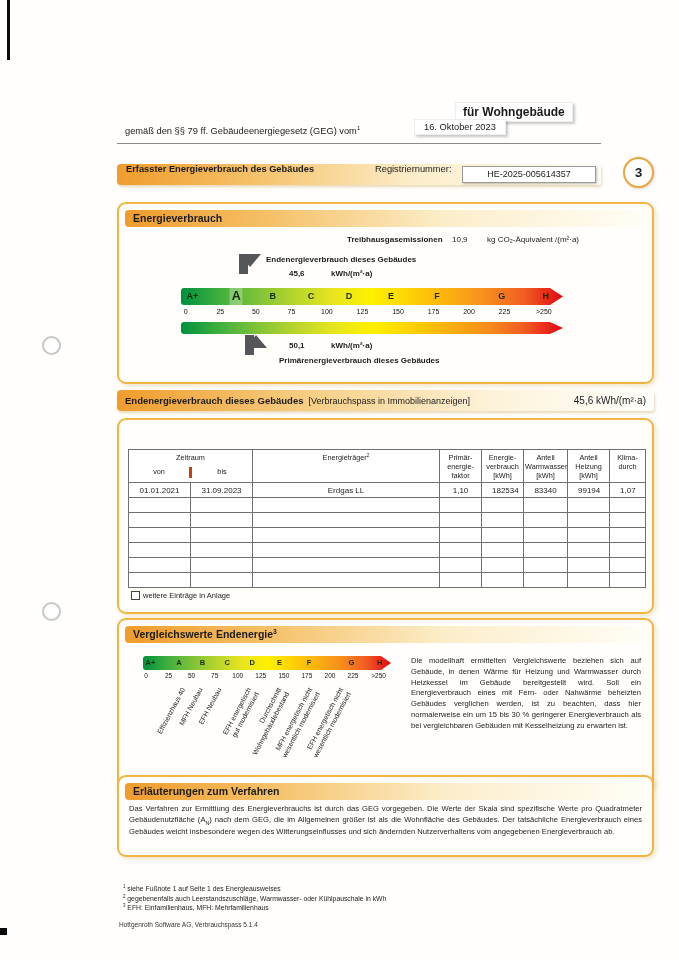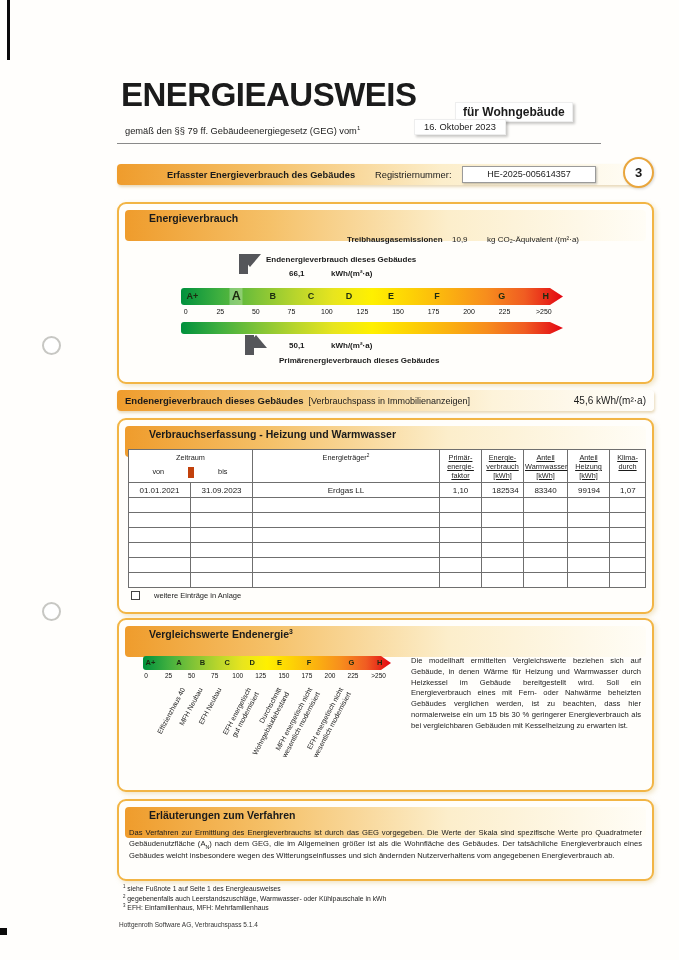--- a/index.html
+++ b/index.html
@@ -21,33 +21,33 @@
   .law-line { top:54px; left:8px; font-size:9.3px; }
   .date-box { top:47px; left:297px; font-size:9.3px; padding:2px 9px; background:#fff;
       border:1px solid #eee; box-shadow:1.5px 1.5px 2.5px rgba(0,0,0,.22); }
   .header-rule { top:71px; left:0; width:484px; border-top:1.5px solid #8a8a8a; }
 
   sup.sup { font-size:0.65em; vertical-align:super; line-height:0; }
 
   
   .grad-bar { background:linear-gradient(90deg,#ef9c2c 0%,#f5c169 28%,#fceecb 62%,#fffdf6 100%);
       border-radius:4px; box-shadow:1px 2px 3px rgba(190,150,60,.35); }
-  .reg-bar { top:92px; left:0; width:484px; height:21px; display:flex; align-items:center;padding-left:41px; }
+  .reg-bar { top:92px; left:0; width:484px; height:21px; display:flex; align-items:flex-start; }
   .reg-label { font-size:9.3px; font-weight:bold; padding-left:9px; }
   .regnum-label { position:absolute; left:258px; font-size:9.3px; }
   .regnum-box { position:absolute; left:345px; top:2px; width:132px; height:15px; background:#fff; border:1px solid #9a9a9a;
       box-shadow:1px 1px 2px rgba(0,0,0,.25); font-size:9px; text-align:center; line-height:15px; }
   .page-circle { top:85px; left:506px; width:27px; height:27px; border:2px solid #e9a63d; border-radius:50%;
       background:#fff; font-size:13px; font-weight:bold; text-align:center; line-height:27px; box-shadow:1px 1px 3px rgba(0,0,0,.15); }
 
   
   .obox { left:0; width:533px; border:2px solid #f2b545; border-radius:9px; background:#fffefb;
       box-shadow:2px 2px 5px rgba(200,160,60,.28); }
-  .obox .title-bar { position:absolute; top:6px; left:6px; right:6px; height:31px; line-height:17px;
-      font-size:10.5px; font-weight:bold; padding-left:24px; box-sizing:border-box;
+  .obox .title-bar { position:absolute; top:6px; left:6px; right:6px; height:17px; line-height:17px;
+      font-size:10.5px; font-weight:bold; padding-left:8px; box-sizing:border-box;
       background:linear-gradient(90deg,#ef9c2c 0%,#f5c169 28%,#fceecb 62%,#fffdf6 100%);
       border-radius:4px; }
 
   .box-energie { top:130px; height:178px; }
   .box-energie span, .box-energie div { position:absolute; }
   .tg-label { top:31px; left:228px; font-size:8px; font-weight:bold; }
   .tg-value { top:31px; left:333px; font-size:8px; }
   .tg-unit  { top:31px; left:368px; font-size:8px; }
   .ee-label { top:51px; left:147px; font-size:8px; font-weight:bold; }
   .ee-value { top:65px; left:170px; font-size:8px; font-weight:bold; }
@@ -85,63 +85,62 @@
   .pflicht-label { font-size:9.5px; font-weight:bold; padding-left:8px; }
   .pflicht-suffix { font-size:9px; font-weight:normal; padding-left:5px; }
   .pflicht-value { position:absolute; right:8px; font-size:10px; }
 
   
   .box-verbrauch { top:346px; height:192px; }
   .vtable { position:absolute; top:29px; left:9px; border-collapse:collapse; table-layout:fixed; width:517px; background:#fff; }
   .vtable th, .vtable td { border:1px solid #6f6f6f; font-weight:normal; }
   .vtable thead th { font-size:7.3px; text-align:center; vertical-align:top; padding:3px 1px 2px; }
   .vtable td { font-size:8px; height:14px; text-align:center; padding:0 10px; white-space:nowrap; overflow:hidden; }
-  .pre { white-space:pre-line;text-decoration:underline; }
+  .pre { white-space:pre-line; }
   .th-zeitraum { padding:0 !important; }
   .th-zeitraum .zr { padding:3px 0 5px; }
   .th-zeitraum .vonbis { display:flex; }
   .th-zeitraum .vonbis span { flex:1; padding-bottom:2px; }
-  .th-zeitraum .vonbis .von { border-right:6px solid #c2410c; }
-  .chk-row { position:absolute; top:171px; left:12px; font-size:7.5px; display:flex; align-items:center; gap:14px; }
+  .th-zeitraum .vonbis .von { border-right:3px solid #c2410c; }
+  .chk-row { position:absolute; top:171px; left:12px; font-size:7.5px; display:flex; align-items:center; gap:3px; }
   .chk-box { width:7px; height:7px; border:1px solid #444; background:#fff; display:inline-block; }
 
   
   .box-vergleich { top:546px; height:170px; }
   .sw-small { left:24px; top:36px; width:248px; height:28px; }
   .sw-small .ebar { clip-path:polygon(0 0, calc(100% - 10px) 0, 100% 50%, calc(100% - 10px) 100%, 0 100%); }
   .sw-small .bar-letters { height:14px; }
   .sw-small .bar-letters span { font-size:7.5px; line-height:14px; }
   .sw-small .bar-ticks { top:16px; }
   .sw-small .bar-ticks span { font-size:6.5px; }
   .vlabels { position:absolute; left:24px; top:64px; width:248px; height:102px; }
   .rlabel { position:absolute; top:2px; font-size:7px; line-height:1.3; white-space:pre; text-align:right;
       transform-origin:top right; transform:rotate(-62deg); color:#222; }
   .vpara { position:absolute; left:292px; top:36px; width:230px; font-size:7.6px; line-height:1.42; text-align:justify; }
 
   
-  .box-erl { top:727px; height:78px; }
+  .box-erl { top:703px; height:78px; }
   .erl-para { position:absolute; top:27px; left:10px; width:513px; font-size:7.6px; line-height:1.4; text-align:justify; }
 
   
   .footnotes { top:812px; left:6px; font-size:6.8px; line-height:9.5px; color:#222; }
   .doc-footer { top:849px; left:2px; font-size:6.5px; color:#333; }
 </style>
 </head>
 <body>
 
 <div class="page">
 
   <div class="scan-line"></div>
   <div class="corner-mark"></div>
   <div class="punch-hole ph1"></div>
   <div class="punch-hole ph2"></div>
 
   <div class="content">
 
-    <div class="doc-title">ENERGIEAUSWEIS</div>
     <div class="building-type-box">für Wohngebäude</div>
     <div class="law-line">
       <span>gemäß den §§ 79 ff. Gebäudeenergiegesetz (GEG) vom</span><sup class="sup">1</sup>
     </div>
     <div class="date-box">16. Oktober 2023</div>
     <div class="header-rule"></div>
 
     <div class="reg-bar grad-bar">
       <span class="reg-label">Erfasster Energieverbrauch des Gebäudes</span>
       <span class="regnum-label">Registriernummer:</span>
@@ -150,21 +149,21 @@
     <div class="page-circle">3</div>
 
     <div class="obox box-energie">
       <div class="title-bar">Energieverbrauch</div>
 
       <span class="tg-label">Treibhausgasemissionen</span>
       <span class="tg-value">10,9</span>
       <span class="tg-unit">kg CO₂-Äquivalent /(m²·a)</span>
 
       <span class="ee-label">Endenergieverbrauch dieses Gebäudes</span>
-      <span class="ee-value">66,1</span>
+      <span class="ee-value">45,6</span>
       <span class="ee-unit">kWh/(m²·a)</span>
 
       <div class="scale-wrap sw-main">
         <div class="marker m-down">
           <div class="stem"></div>
             <div class="head-down"></div>
         </div>
         <div class="ebar bar-letters">
           <span style="left:3%">A+</span>
           <span style="left:14.5%">A</span>
@@ -201,21 +200,20 @@
       <span class="pe-label">Primärenergieverbrauch dieses Gebäudes</span>
     </div>
 
     <div class="pflicht-bar">
       <span class="pflicht-label">Endenergieverbrauch dieses Gebäudes</span>
       <span class="pflicht-suffix">[Verbrauchspass in Immobilienanzeigen]</span>
       <span class="pflicht-value">45,6 kWh/(m²·a)</span>
     </div>
 
     <div class="obox box-verbrauch">
-      <div class="title-bar">Verbrauchserfassung - Heizung und Warmwasser</div>
       <table class="vtable">
         <colgroup>
           <col style="width:62px">
             <col style="width:62px">
             <col style="width:187px">
             <col style="width:42px">
           <col style="width:42px">
             <col style="width:44px">
             <col style="width:42px">
             <col style="width:36px">

